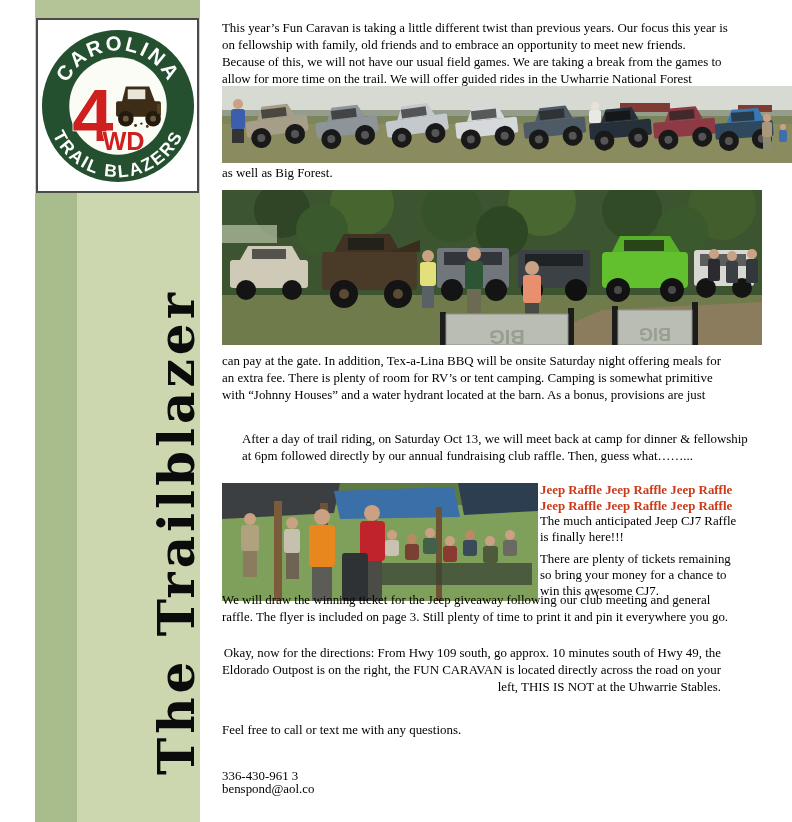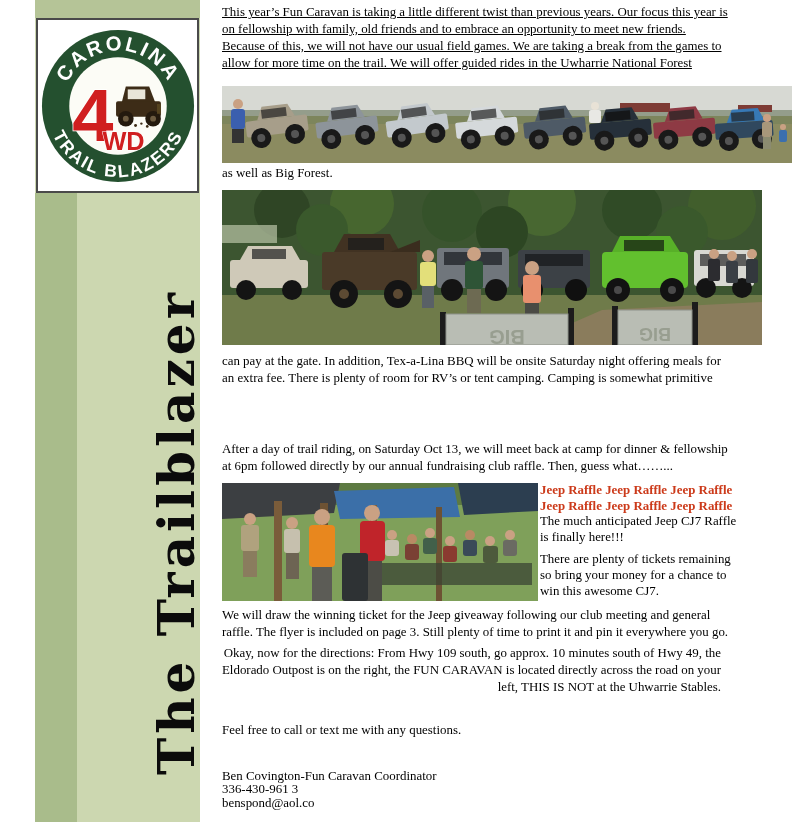--- a/index.html
+++ b/index.html
@@ -19,25 +19,25 @@
   .vertical-title {
     position:absolute; left:112px; top:812px; width:560px;
     transform:rotate(-90deg); transform-origin:0 0;
     font-family:"DejaVu Serif", serif; font-weight:bold;
     font-size:50px; letter-spacing:4px; color:#0b0b0b; text-align:center;
     white-space:nowrap;
   }
   
   .main { position:absolute; left:222px; top:0; width:570px; height:822px; }
   .para { position:absolute; left:0; font-size:12.9px; line-height:17px; white-space:nowrap; }
-  .p-intro { top:4px;text-decoration:underline; }
+  .p-intro { top:20px; }
   .p-bigcreek { top:165px; }
   .p-prereg { top:353px; }
-  .p-after { top:441px; }
-  .p-drawing { top:607px; }
+  .p-after { top:431px;margin-left:20px; }
+  .p-drawing { top:592px; }
   .p-directions { top:645px;text-align:right; }
   .p-questions { top:722px; }
   .p-signature { top:770px; line-height:13.4px; }
   .photo { position:absolute; display:block; }
   .photo1 { left:0; top:86px; }
   .photo2 { left:0; top:190px; }
   .photo3 { left:0; top:483px; }
   .raffle-text { position:absolute; left:318px; top:483px; width:254px; font-size:12.9px; line-height:15.6px; white-space:nowrap; }
   .raffle-red { font-weight:bold; color:#cc3a1a; }
   .raffle-gap { height:7px; }
@@ -282,20 +282,21 @@
         <rect x="390" y="116" width="6" height="39" fill="#1c1c1c"></rect>
           <rect x="470" y="112" width="6" height="43" fill="#1c1c1c"></rect>
         <rect x="396" y="120" width="74" height="35" fill="#b9bdb4" stroke="#8d9189"></rect>
         <text x="433" y="136" transform="rotate(180 433 137)" text-anchor="middle" font-family="Liberation Sans, sans-serif" font-size="18" font-weight="bold" fill="#989e90">BIG</text>
       </g>
     </svg>
 
     <div class="para p-prereg">
       <div>can pay at the gate. In addition, Tex-a-Lina BBQ will be onsite Saturday night offering meals for</div>
       <div>an extra fee. There is plenty of room for RV’s or tent camping. Camping is somewhat primitive</div>
+      <div>with “Johnny Houses” and a water hydrant located at the barn. As a bonus, provisions are just</div>
     </div>
 
     <div class="para p-after">
       <div>After a day of trail riding, on Saturday Oct 13, we will meet back at camp for dinner &amp; fellowship</div>
       <div>at 6pm followed directly by our annual fundraising club raffle. Then, guess what……...</div>
     </div>
 
     <svg class="photo photo3" width="316" height="118" viewBox="0 0 316 118" preserveAspectRatio="none">
       <rect x="0" y="0" width="316" height="118" fill="#7fa05a"></rect>
       <rect x="0" y="0" width="316" height="22" fill="#5d7a42"></rect>
@@ -361,19 +362,18 @@
 
     <div class="para p-directions">
       <div>Okay, now for the directions: From Hwy 109 south, go approx. 10 minutes south of Hwy 49, the</div>
       <div>Eldorado Outpost is on the right, the FUN CARAVAN is located directly across the road on your</div>
       <div>left, THIS IS NOT at the Uhwarrie Stables.</div>
     </div>
 
     <div class="para p-questions">Feel free to call or text me with any questions.</div>
 
     <div class="para p-signature">
-      <div>Ben Covington-Fun Caravan Coordinator</div>
       <div>336-430-961 3</div>
       <div>benspond@aol.co</div>
     </div>
 
   </main>
 </div>
 
 </body></html>

